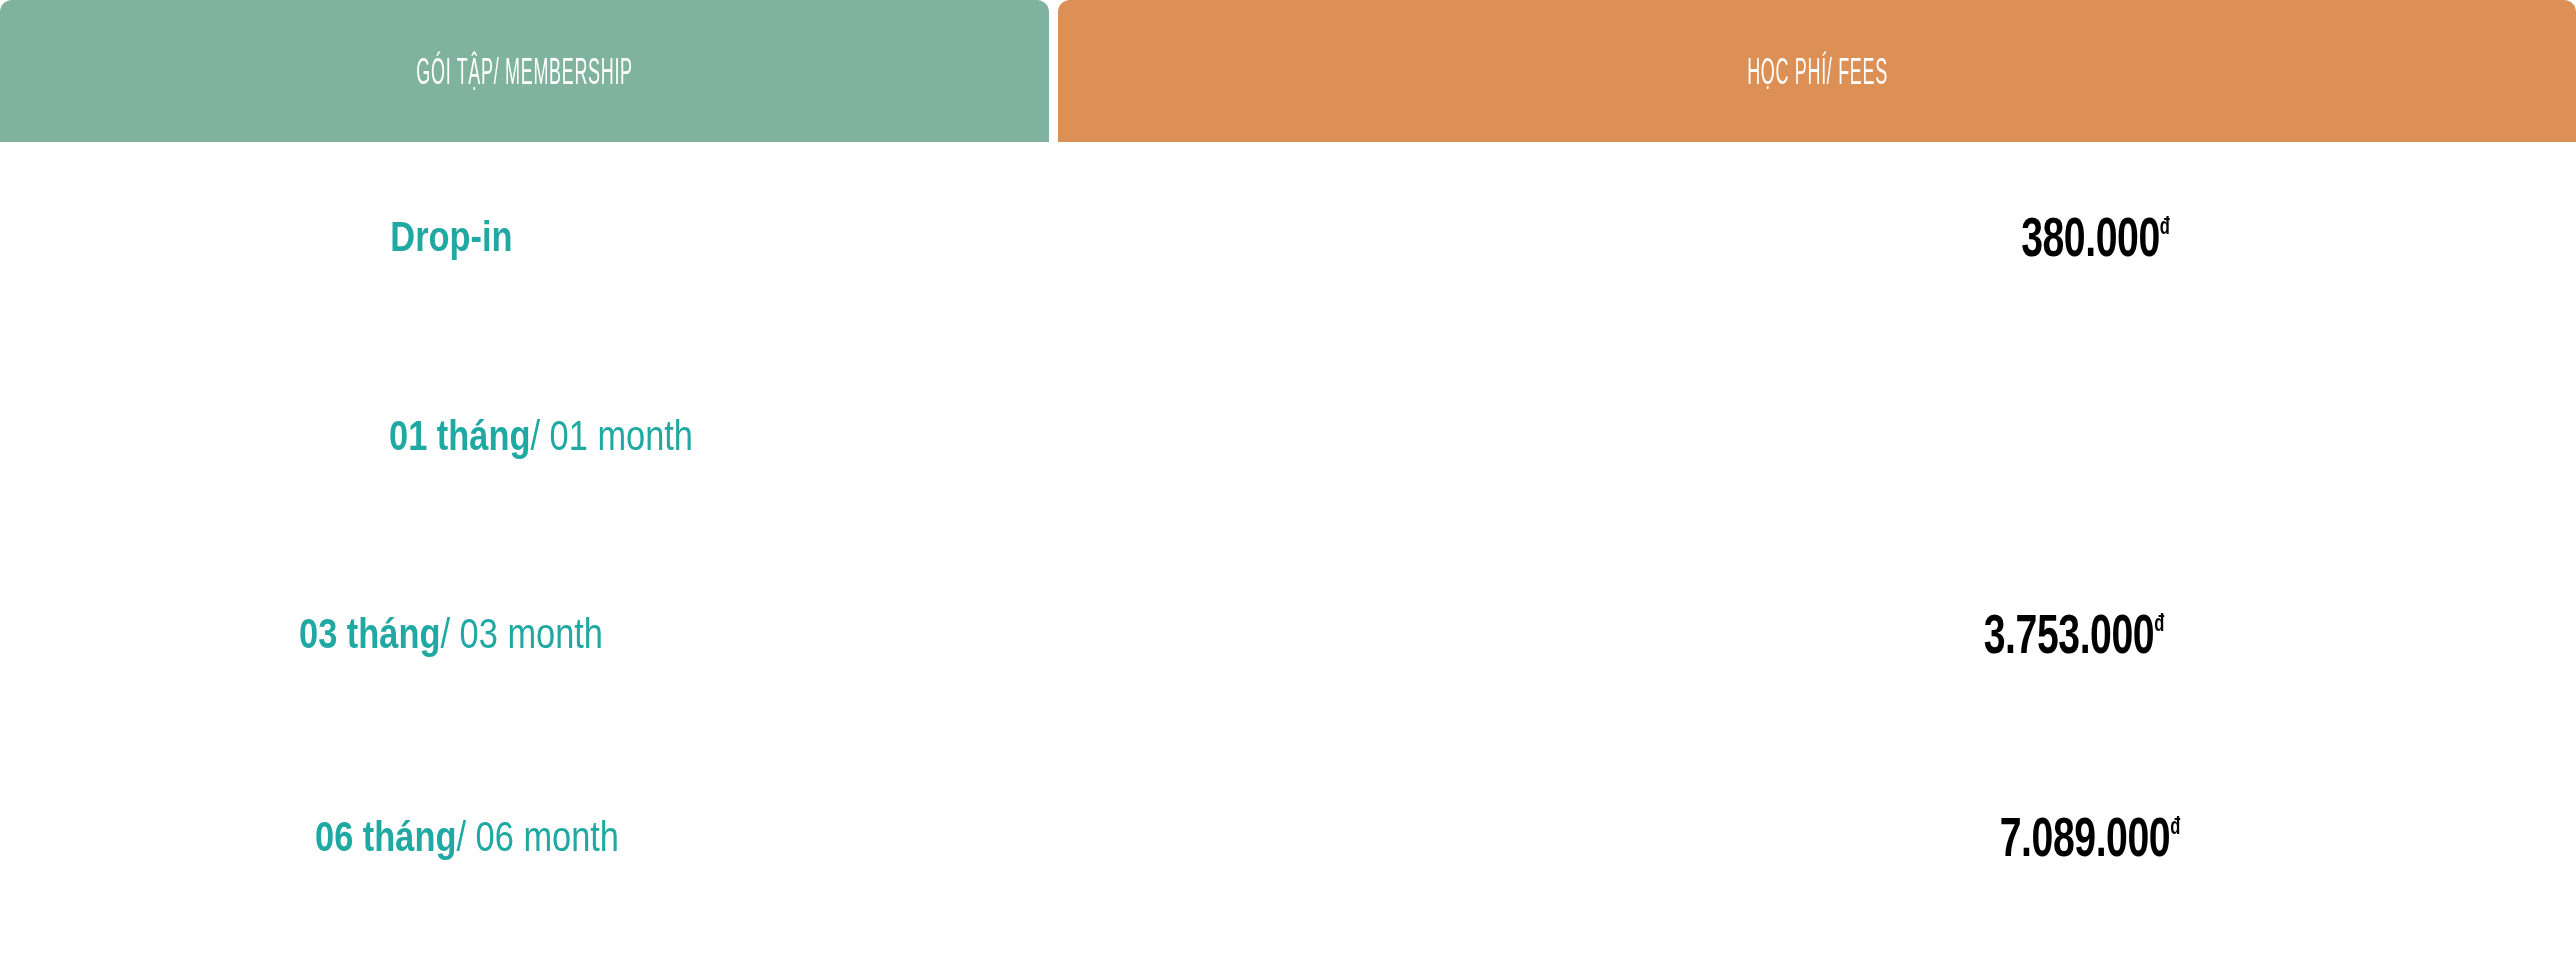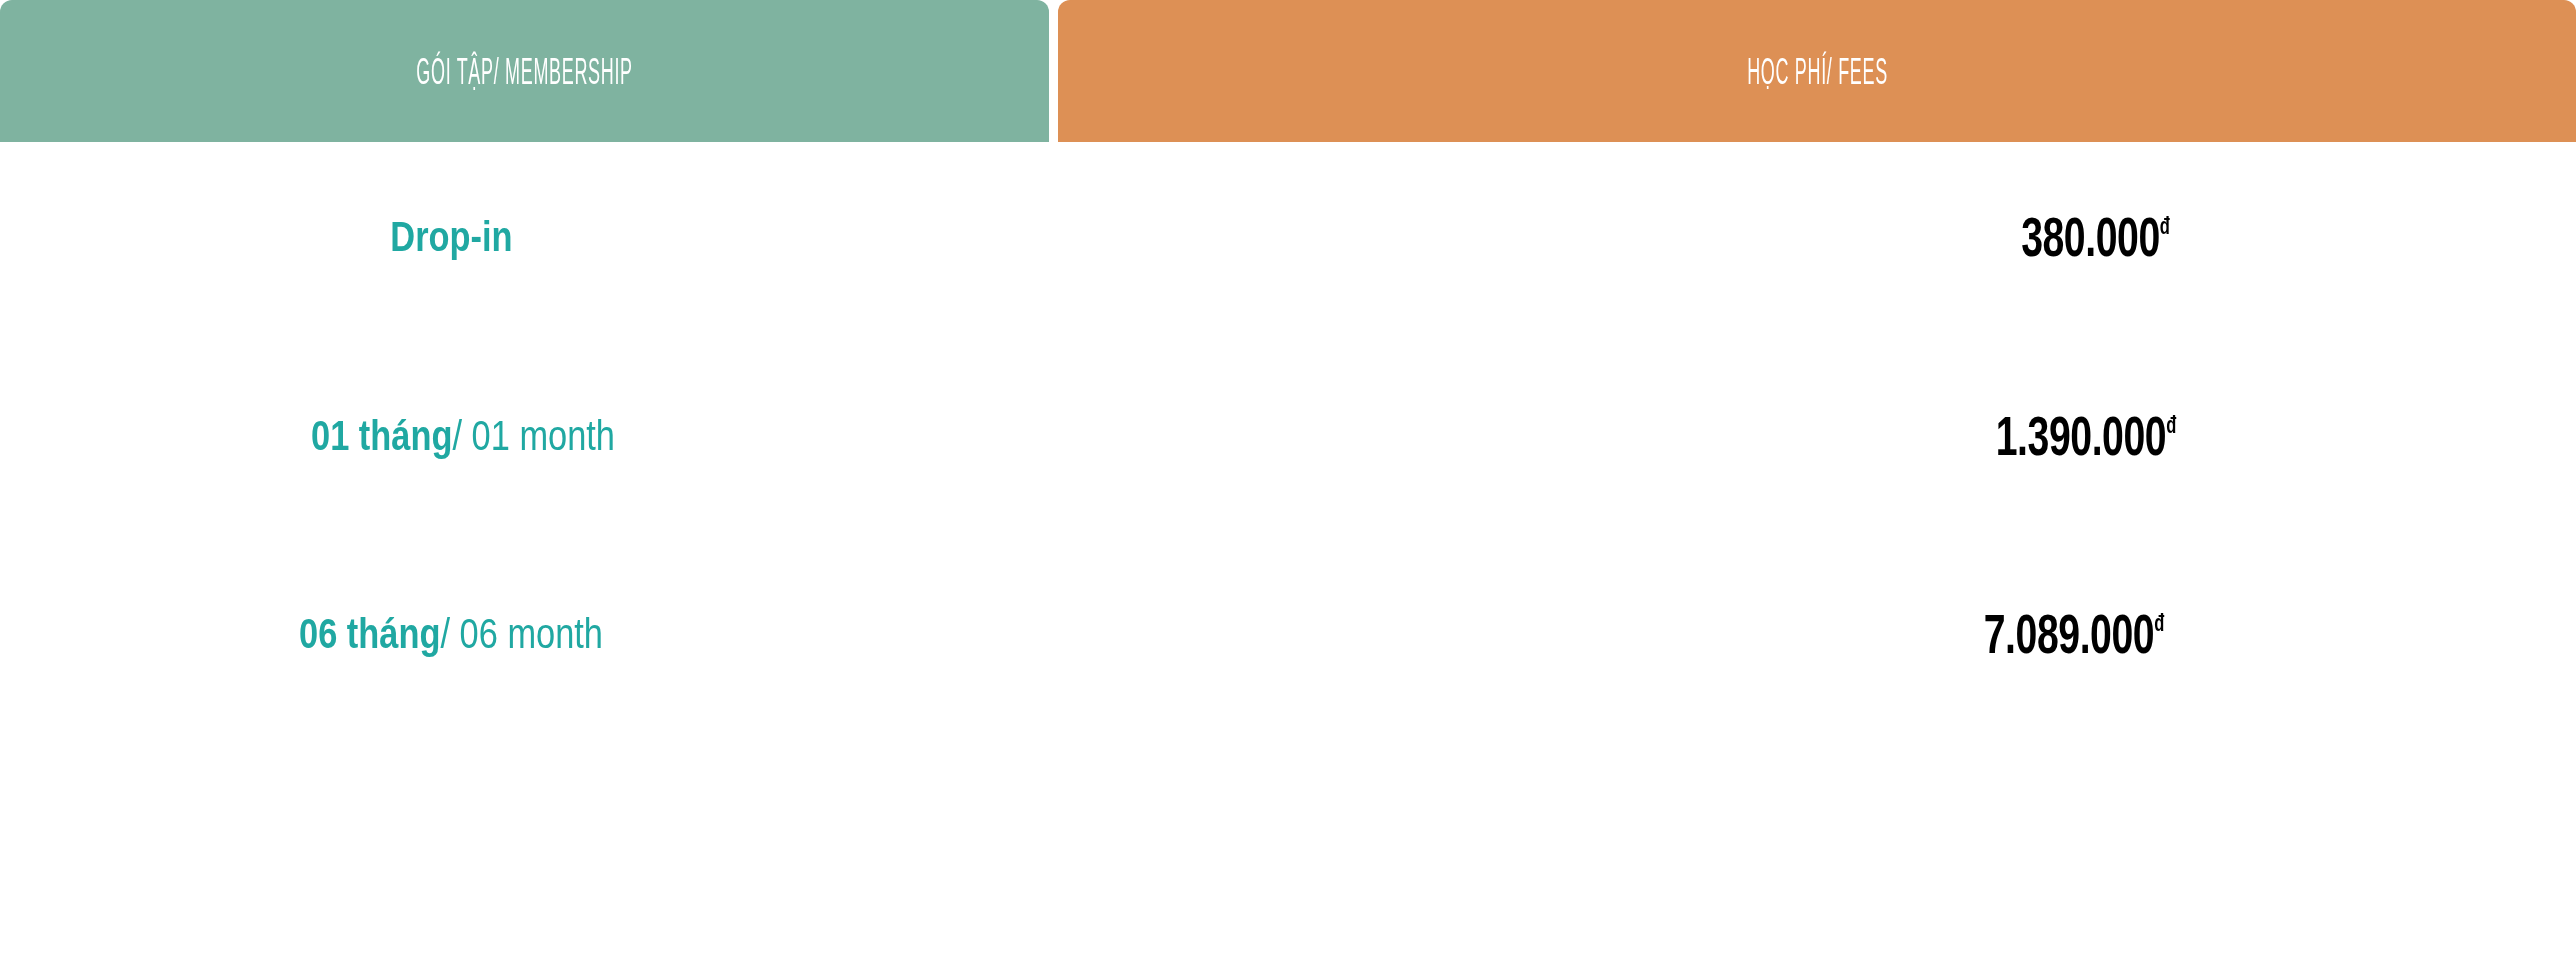--- a/index.html
+++ b/index.html
@@ -79,21 +79,21 @@
     position: absolute;
     left: 0;
     width: 2196px;
     height: 94px;
     display: flex;
   }
 
   .table-row:nth-child(1) { top: 47px; }
   .table-row:nth-child(2) { top: 246px; padding-left: 12px; }
   .table-row:nth-child(3) { top: 444px; }
-  .table-row:nth-child(4) { top: 647px; }
+  .table-row:nth-child(4) { top: 647px; padding-left: 16px; }
 
   .cell-membership {
     width: 1058px;
     display: flex;
     align-items: center;
     justify-content: center;
   }
 
   .cell-fees {
     width: 1518px;
@@ -161,25 +161,30 @@
       </div>
       <div class="cell-fees">
         <span class="fee-text"><span>380.000</span><span class="currency">đ</span></span>
       </div>
     </div>
 
     <div class="table-row">
       <div class="cell-membership">
         <span class="membership-text"><span class="term-vi">01 tháng</span><span class="term-en">/ 01 month</span></span>
       </div>
+    </div>
+
+    <div class="table-row">
+      <div class="cell-membership">
+        <span class="membership-text"><span class="term-vi">03 tháng</span><span class="term-en">/ 03 month</span></span>
+      </div>
       <div class="cell-fees">
-        <span class="fee-text"><span>1.390.000</span><span class="currency">đ</span></span>
+        <span class="fee-text"><span>3.753.000</span><span class="currency">đ</span></span>
       </div>
     </div>
-
 
     <div class="table-row">
       <div class="cell-membership">
         <span class="membership-text"><span class="term-vi">06 tháng</span><span class="term-en">/ 06 month</span></span>
       </div>
       <div class="cell-fees">
         <span class="fee-text"><span>7.089.000</span><span class="currency">đ</span></span>
       </div>
     </div>
 

